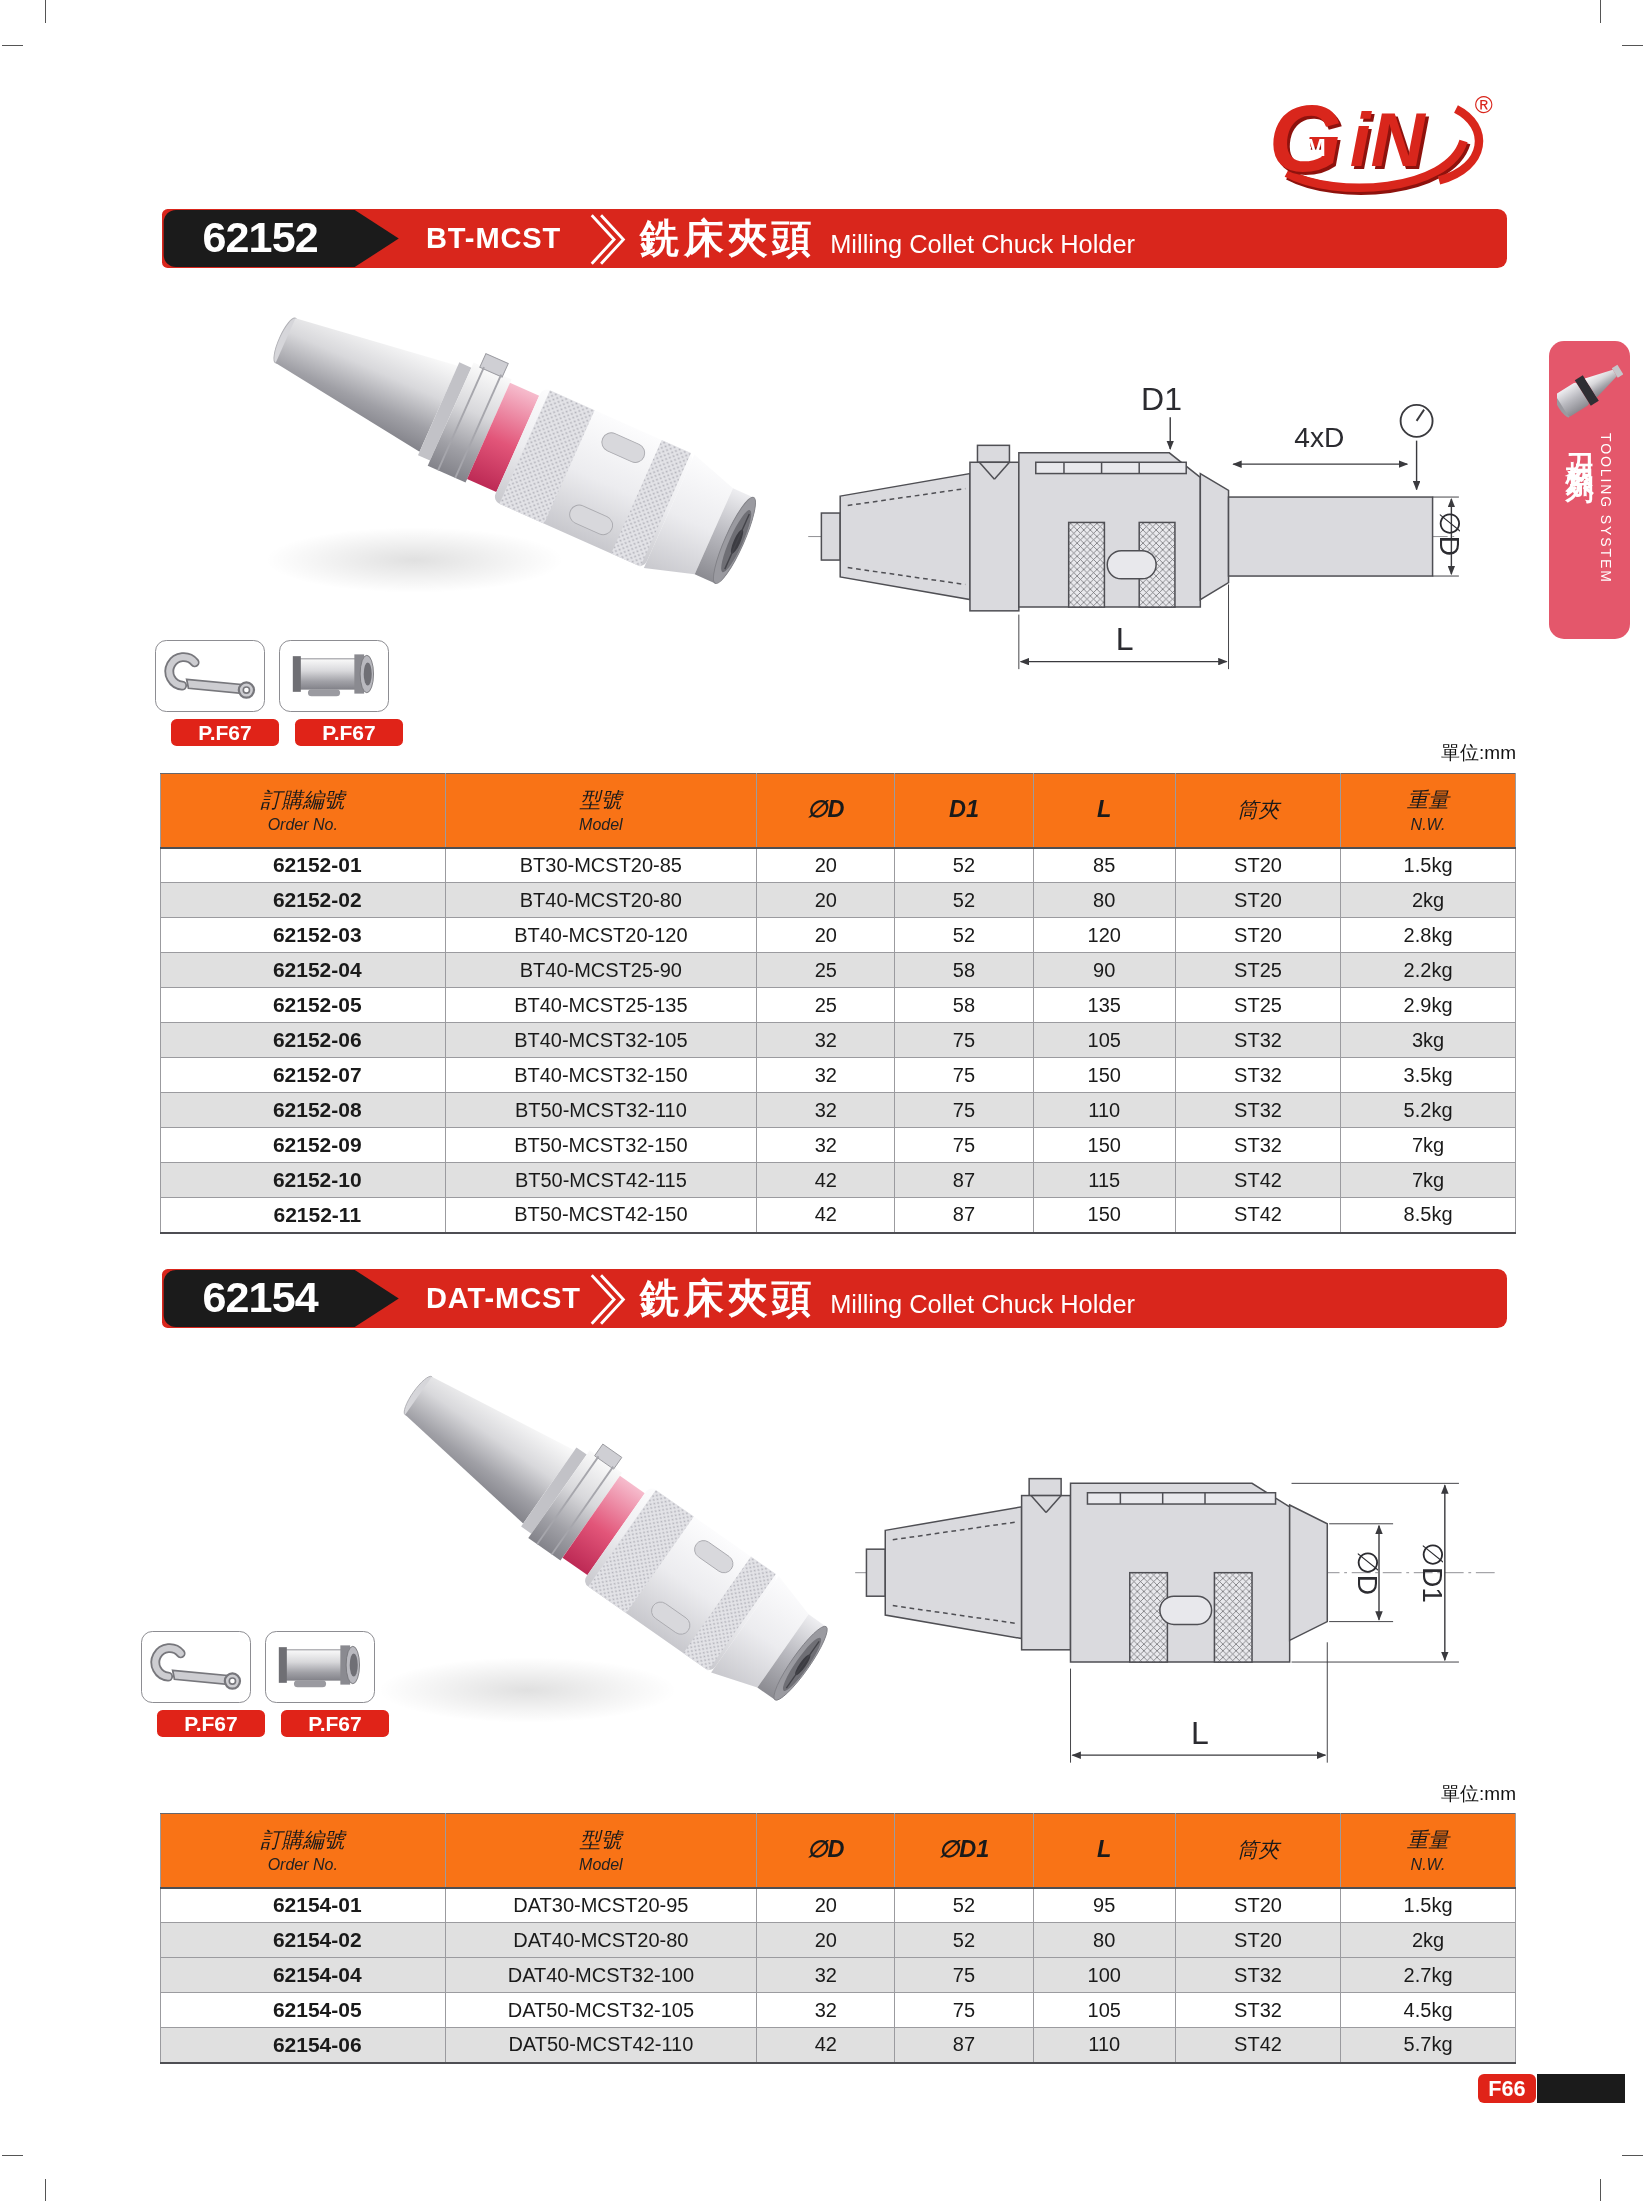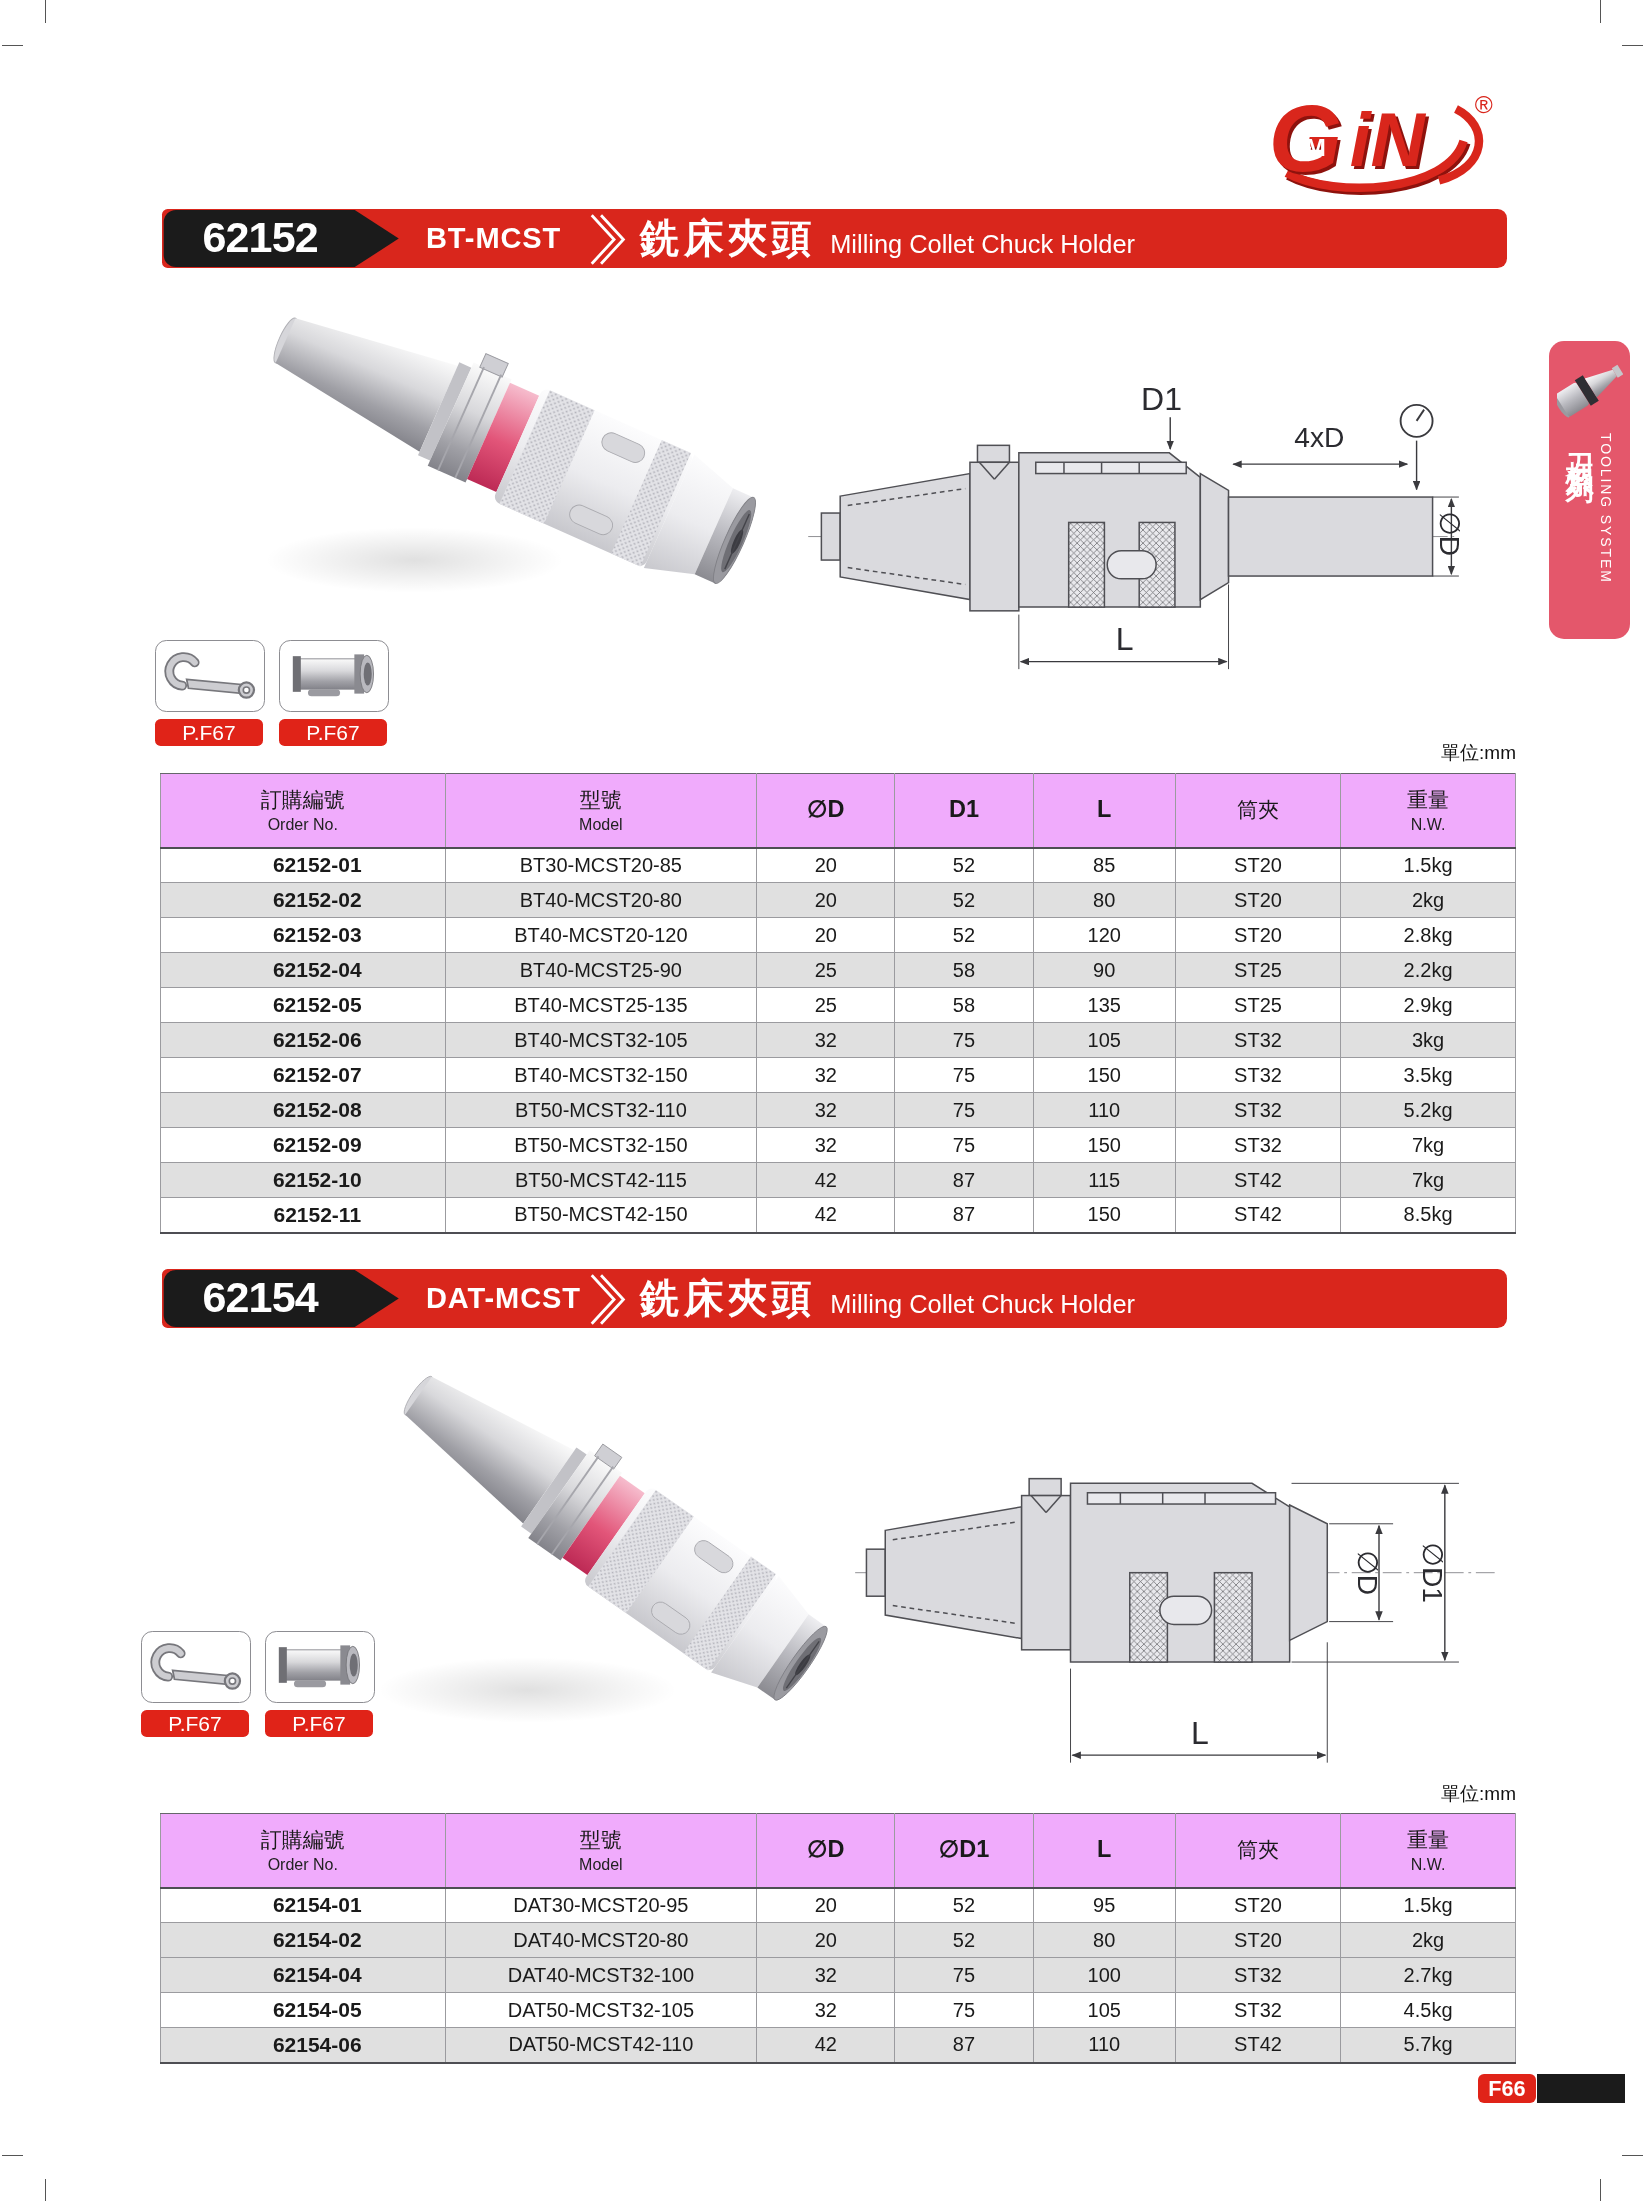--- a/index.html
+++ b/index.html
@@ -21,29 +21,29 @@
   
   .sideTab{position:absolute;left:1549px;top:341px;width:81px;height:298px;background:#E4576B;border-radius:15px;}
   .sideTab .vzh{position:absolute;left:11.3px;top:90px;writing-mode:vertical-rl;color:#fff;
                 font-size:28px;font-weight:bold;letter-spacing:7.5px;}
   .sideTab .ven{position:absolute;left:49px;top:92px;writing-mode:vertical-rl;color:#fff;
                 font-size:14px;letter-spacing:1.9px;}
 
   
   .thumb{position:absolute;width:108px;height:70px;background:#fff;border:1.9px solid #8d8d92;border-radius:11.3px;}
   .pfBadge{position:absolute;width:108px;height:27px;background:#E02318;border-radius:5.6px;color:#fff;
-           font-size:21px;font-weight:normal;text-align:center;line-height:27px;}
+           font-size:21px;font-weight:bold;text-align:center;line-height:27px;margin-left:16px;}
   .unit{position:absolute;width:339px;text-align:right;font-size:19px;color:#111;}
 
   
   table.spec{position:absolute;left:160px;width:1356px;border-collapse:collapse;table-layout:fixed;
              border-bottom:2.8px solid #4e4e53;}
   table.spec th,table.spec td{border:0.9px solid #9b9b9f;text-align:center;padding:0;}
   table.spec thead tr{height:74px;}
-  table.spec thead th{background:#f0abfc;border-top:1.9px solid #66666b;border-bottom:2.8px solid #4e4e53;font-weight:normal;}
+  table.spec thead th{background:#f97316;border-top:1.9px solid #66666b;border-bottom:2.8px solid #4e4e53;font-weight:normal;font-style:italic;}
   table.spec tbody tr{height:35px;}
   table.spec tbody tr.alt td{background:#E0E0E0;}
   table.spec tbody td{font-size:20px;border-top:1.9px solid #66666b;}
   table.spec tbody td.ord{font-weight:bold;font-size:21px;padding-left:29px;}
   table.spec .t{font-size:21px;line-height:1.35;}
   table.spec .t.dim{font-size:23.5px;font-weight:bold;}
   table.spec .s{font-size:16px;line-height:1.2;color:#222;}
 
   
   .f66r{position:absolute;left:1478px;top:2074px;width:58px;height:29px;background:#E02318;color:#fff;

